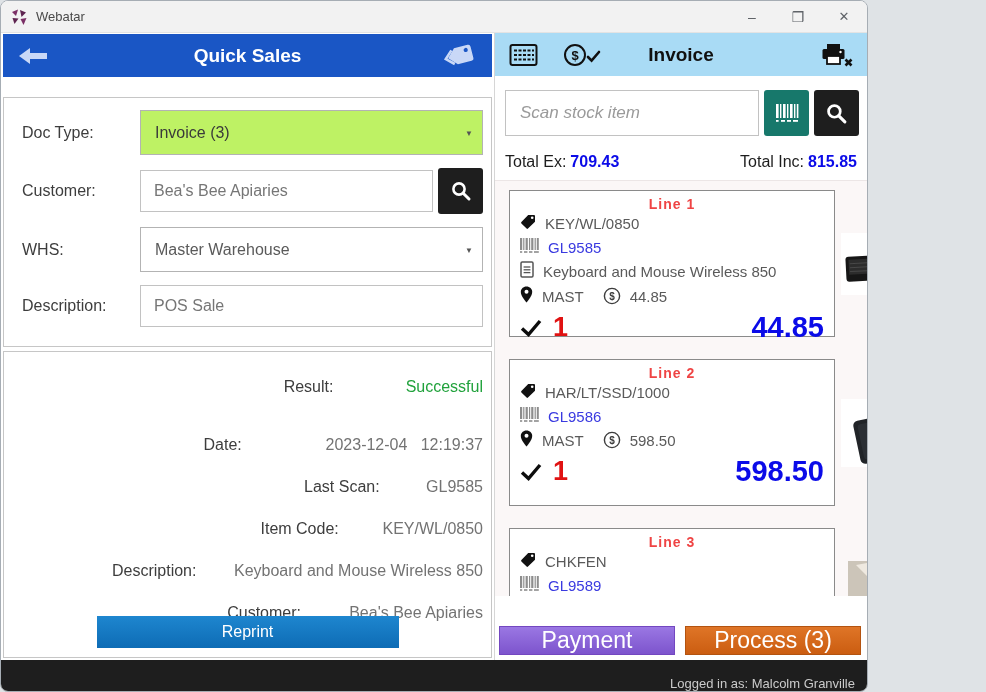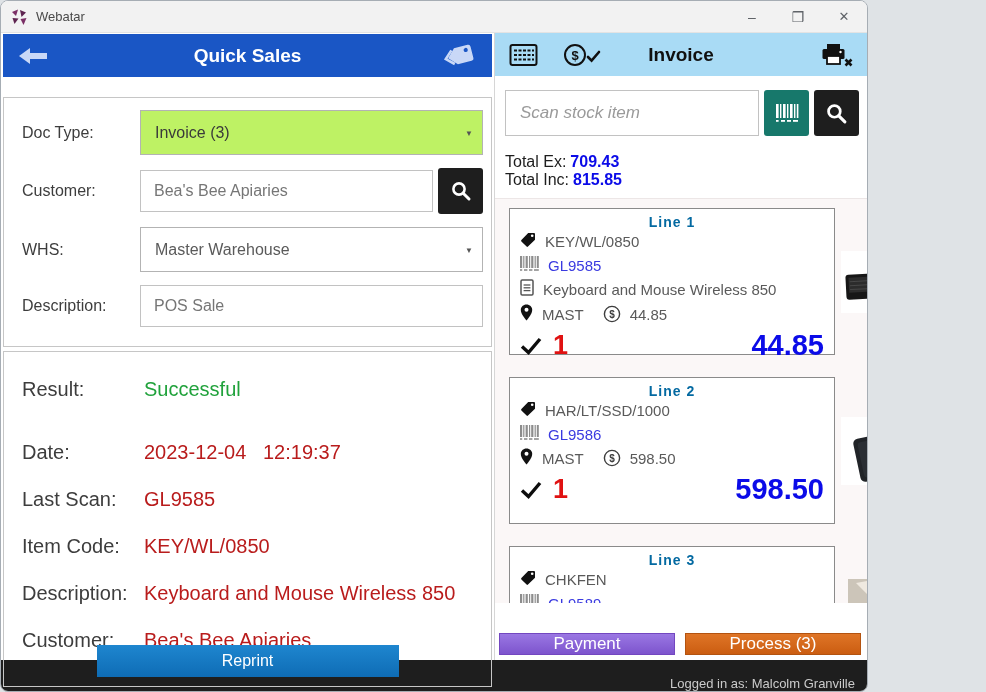--- a/index.html
+++ b/index.html
@@ -44,24 +44,24 @@
   .selectbox .caret{ position:absolute; right:9px; top:50%; transform:translateY(-50%);
     font-size:8px; color:#555; }
   .textbox{ flex:1; height:42px; border:1px solid #c2c2c2; background:#fff;
     font-size:16px; color:#767676; padding:0 13px; outline:none; width:100%;
     font-family:"Liberation Sans",sans-serif; }
   .sq-btn{ flex:0 0 45px; width:45px; height:46px; background:#1e1e1e; border-radius:3px;
     display:flex; align-items:center; justify-content:center; cursor:pointer; }
 
   .result-box{ margin-top:4px; margin-bottom:2px; flex:1; border:1px solid #c6c6c6;
     padding:26px 8px 10px 8px; position:relative; }
-  .result-row{ display:flex; font-size:20px; color:#3d3d3d; margin-bottom:24px; }
+  .result-row{ display:flex; font-size:16px; color:#3d3d3d; margin-bottom:24px;justify-content:flex-end; }
   .result-row.first{ margin-bottom:40px; }
   .result-label{ width:132px; padding-left:10px; }
-  .result-value{ color:#b91c1c; white-space:pre; }
+  .result-value{ color:#737373; white-space:pre; }
   .result-value.success{ color:#21a23c; }
   .reprint-btn{ position:absolute; bottom:9px; left:50%; transform:translateX(-50%);
     width:302px; height:32px; background:linear-gradient(#1e86cf,#0e6cb5);
     color:#fff; font-size:16px; display:flex; align-items:center; justify-content:center;
     cursor:pointer; }
 
   
   .inv-header{ flex:0 0 43px; background:#a9dbf5; display:flex; align-items:center;
     padding:0 14px; position:relative; }
   .inv-title{ position:absolute; left:0; right:0; text-align:center; color:#101010;
@@ -70,50 +70,50 @@
   .inv-right-icons{ margin-left:auto; display:flex; z-index:1; }
   .hdr-icon{ display:flex; cursor:pointer; }
 
   .scan-row{ display:flex; gap:5px; padding:14px 8px 4px 10px; background:#fff; }
   .scan-input{ flex:1; height:46px; border:1px solid #c2c2c2; font-size:17px;
     padding:0 14px; color:#555; outline:none; font-family:"Liberation Sans",sans-serif; }
   .scan-input::placeholder{ font-style:italic; color:#9a9a9a; }
   .barcode-btn{ background:#17786b; }
 
   .totals-row{ display:flex; justify-content:space-between; padding:13px 10px 9px 10px;
-    background:#fff; font-size:16px; color:#1d1d1d;flex-direction:column; }
+    background:#fff; font-size:16px; color:#1d1d1d; }
   .total-val{ color:#0b0be8; font-weight:bold; margin-left:4px; }
 
   .lines{ flex:1; overflow:hidden; background:#fbf7f7; border-top:1px solid #eceain;
     border-top:1px solid #ece6e6; padding:9px 4px 0 14px; }
   .line-row{ display:flex; margin-bottom:22px; height:147px; }
   .line-card{ flex:0 0 326px; width:326px; border:1px solid #8a8a8a; background:#fff;
     padding:5px 10px 6px 10px; cursor:pointer; }
-  .lc-title{ text-align:center; font-size:14px; font-weight:bold; color:#0369a1;
+  .lc-title{ text-align:center; font-size:14px; font-weight:bold; color:#ef4444;
     letter-spacing:1px; margin-bottom:2px; }
   .lc-row{ display:flex; align-items:center; gap:9px; font-size:15px; color:#5a5a5a;
     margin-bottom:5px; min-height:17px; }
   .lc-link{ color:#3a3ae0; cursor:pointer; }
   .lc-price-icon{ margin-left:10px; display:flex; }
   .lc-footer{ display:flex; align-items:center; margin-top:3px; }
   .lc-check{ display:flex; }
   .lc-qty{ color:#e01212; font-weight:bold; font-size:27px; margin-left:11px; }
   .lc-total{ margin-left:auto; color:#0b0be8; font-weight:bold; font-size:29px; }
 
   .line-media{ flex:0 0 112px; display:flex; align-items:center; justify-content:center; }
   .line-actions{ flex:0 0 44px; display:flex; flex-direction:column;
     justify-content:space-between; align-items:center; padding:9px 0 7px 0; }
   .circle-btn{ width:34px; height:34px; border-radius:50%; display:flex;
     align-items:center; justify-content:center; cursor:pointer; }
   .circle-btn.trash{ background:#e2453a; }
   .circle-btn.dollar{ background:#0a9b33; color:#fff; font-weight:bold; font-size:19px; }
 
   .action-row{ flex:0 0 41px; display:flex; gap:10px; background:#fff; padding:3px 6px 5px 4px; }
   .big-btn{ flex:1; display:flex; align-items:center; justify-content:center;
-    color:#fff; font-size:17px; cursor:pointer;margin-top:27px; }
+    color:#fff; font-size:23px; cursor:pointer;margin-top:27px; }
   .payment{ background:linear-gradient(#9a77e3,#7d54cd); border:1px solid #7347c0; }
   .process{ background:linear-gradient(#df7527,#cb5d11); border:1px solid #b35310; }
 
   
   .statusbar{ flex:0 0 31px; background:#1e1e1e; display:flex; align-items:flex-end;
     justify-content:flex-end; padding:0 12px; color:#cbcbcb; font-size:13px; }
 </style>
 </head>
 <body>
 

